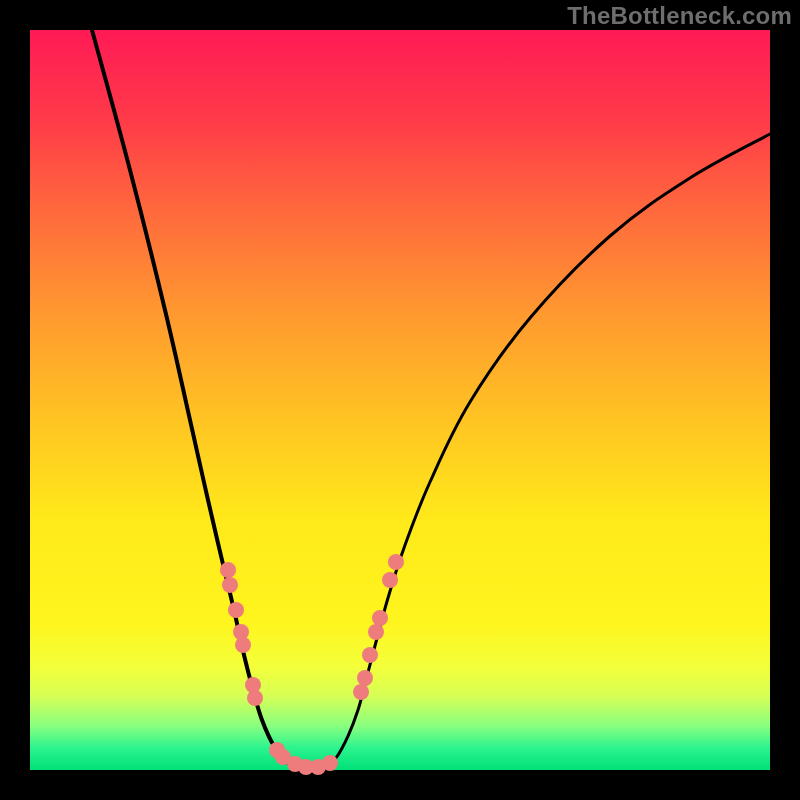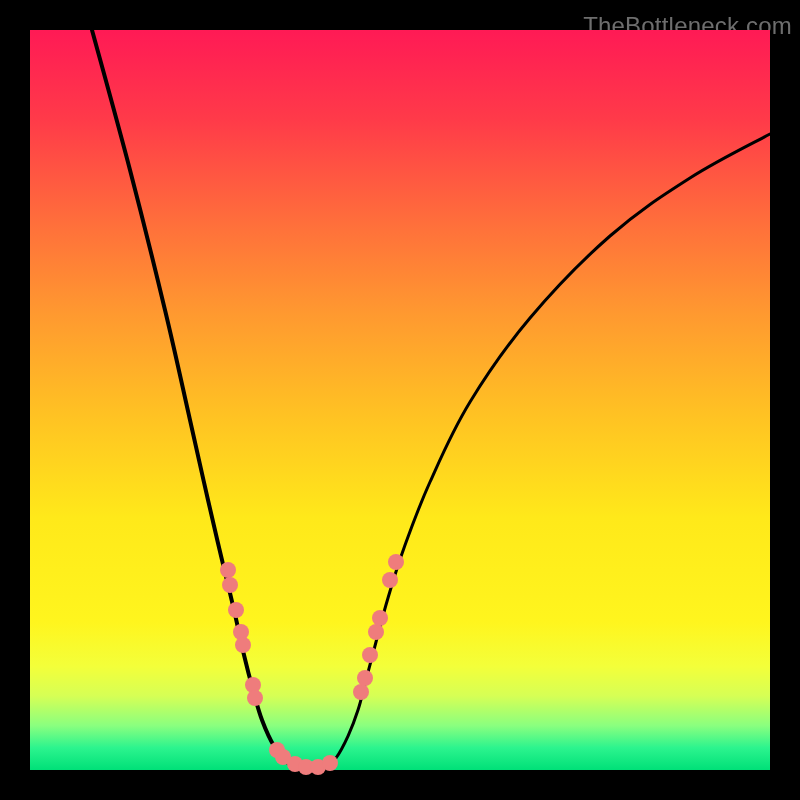--- a/index.html
+++ b/index.html
@@ -34,25 +34,25 @@
       #ffe91a 66%,
       #fff51e 80%,
       #f3ff3a 86%,
       #d6ff55 90%,
       #8aff7f 94%,
       #2cf48e 97%,
       #00e078 100%);
   }
   .watermark {
     position: absolute;
-    top: 12px;
+    top: 2px;
     right: 8px;
     color: #6e6e6e;
     font-size: 24px;
-    font-weight: 400;
+    font-weight: 700;
     letter-spacing: 0.2px;
     user-select: none;
   }
   svg.curves {
     position: absolute;
     left: 0;
     top: 0;
     width: 740px;
     height: 740px;
     overflow: visible;

